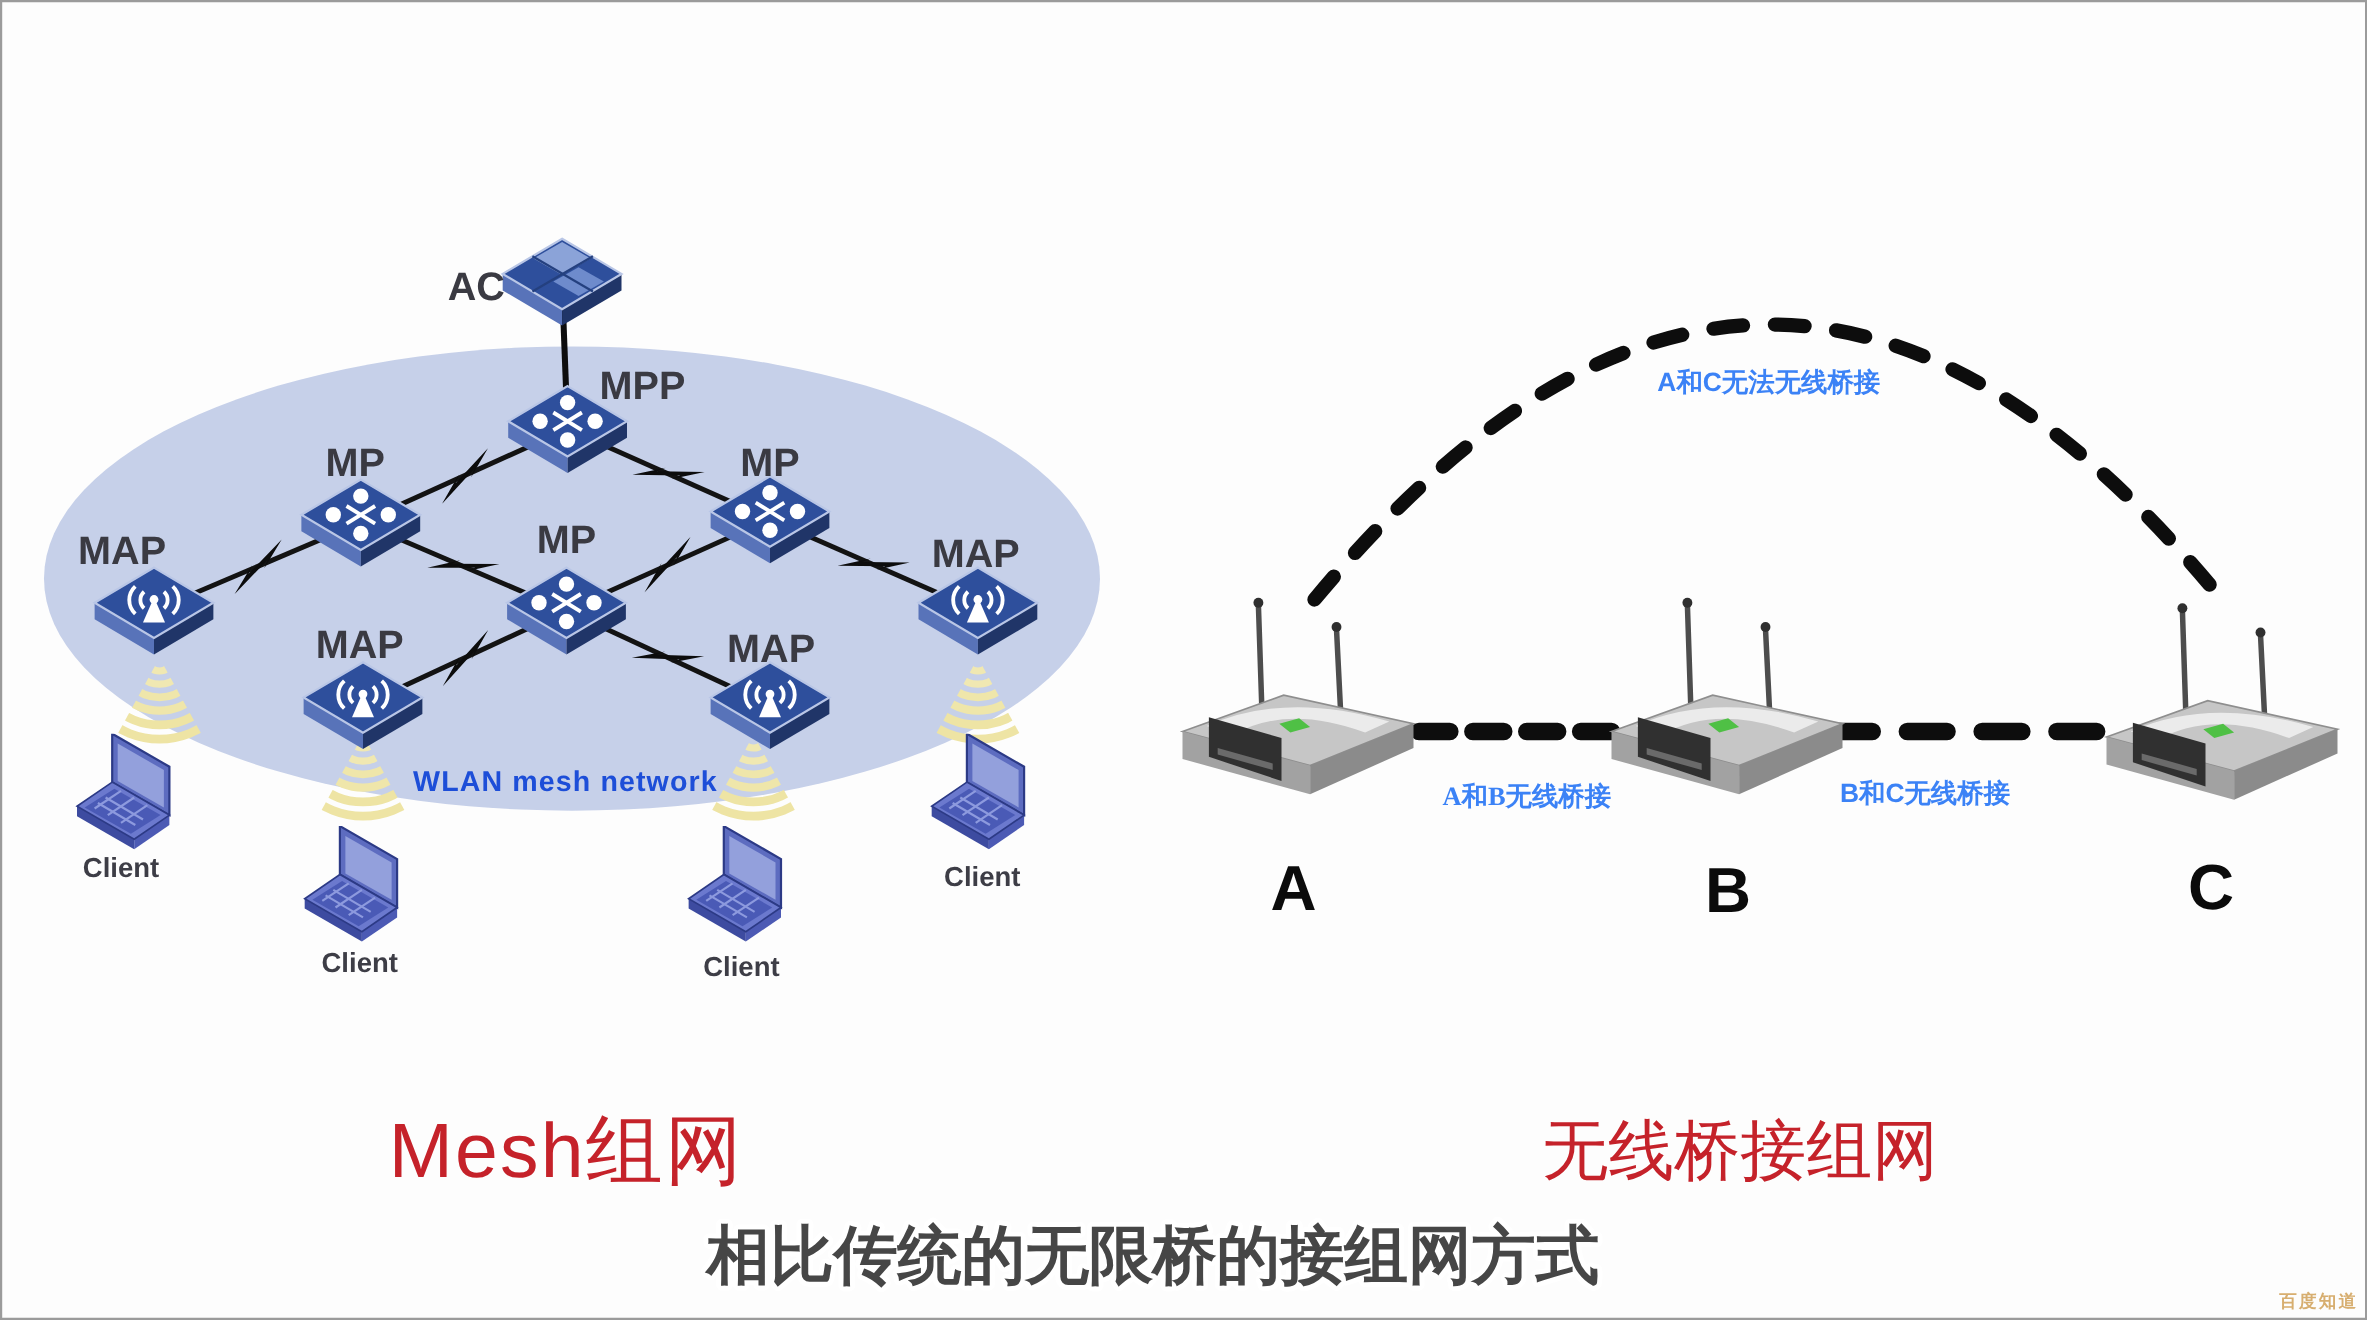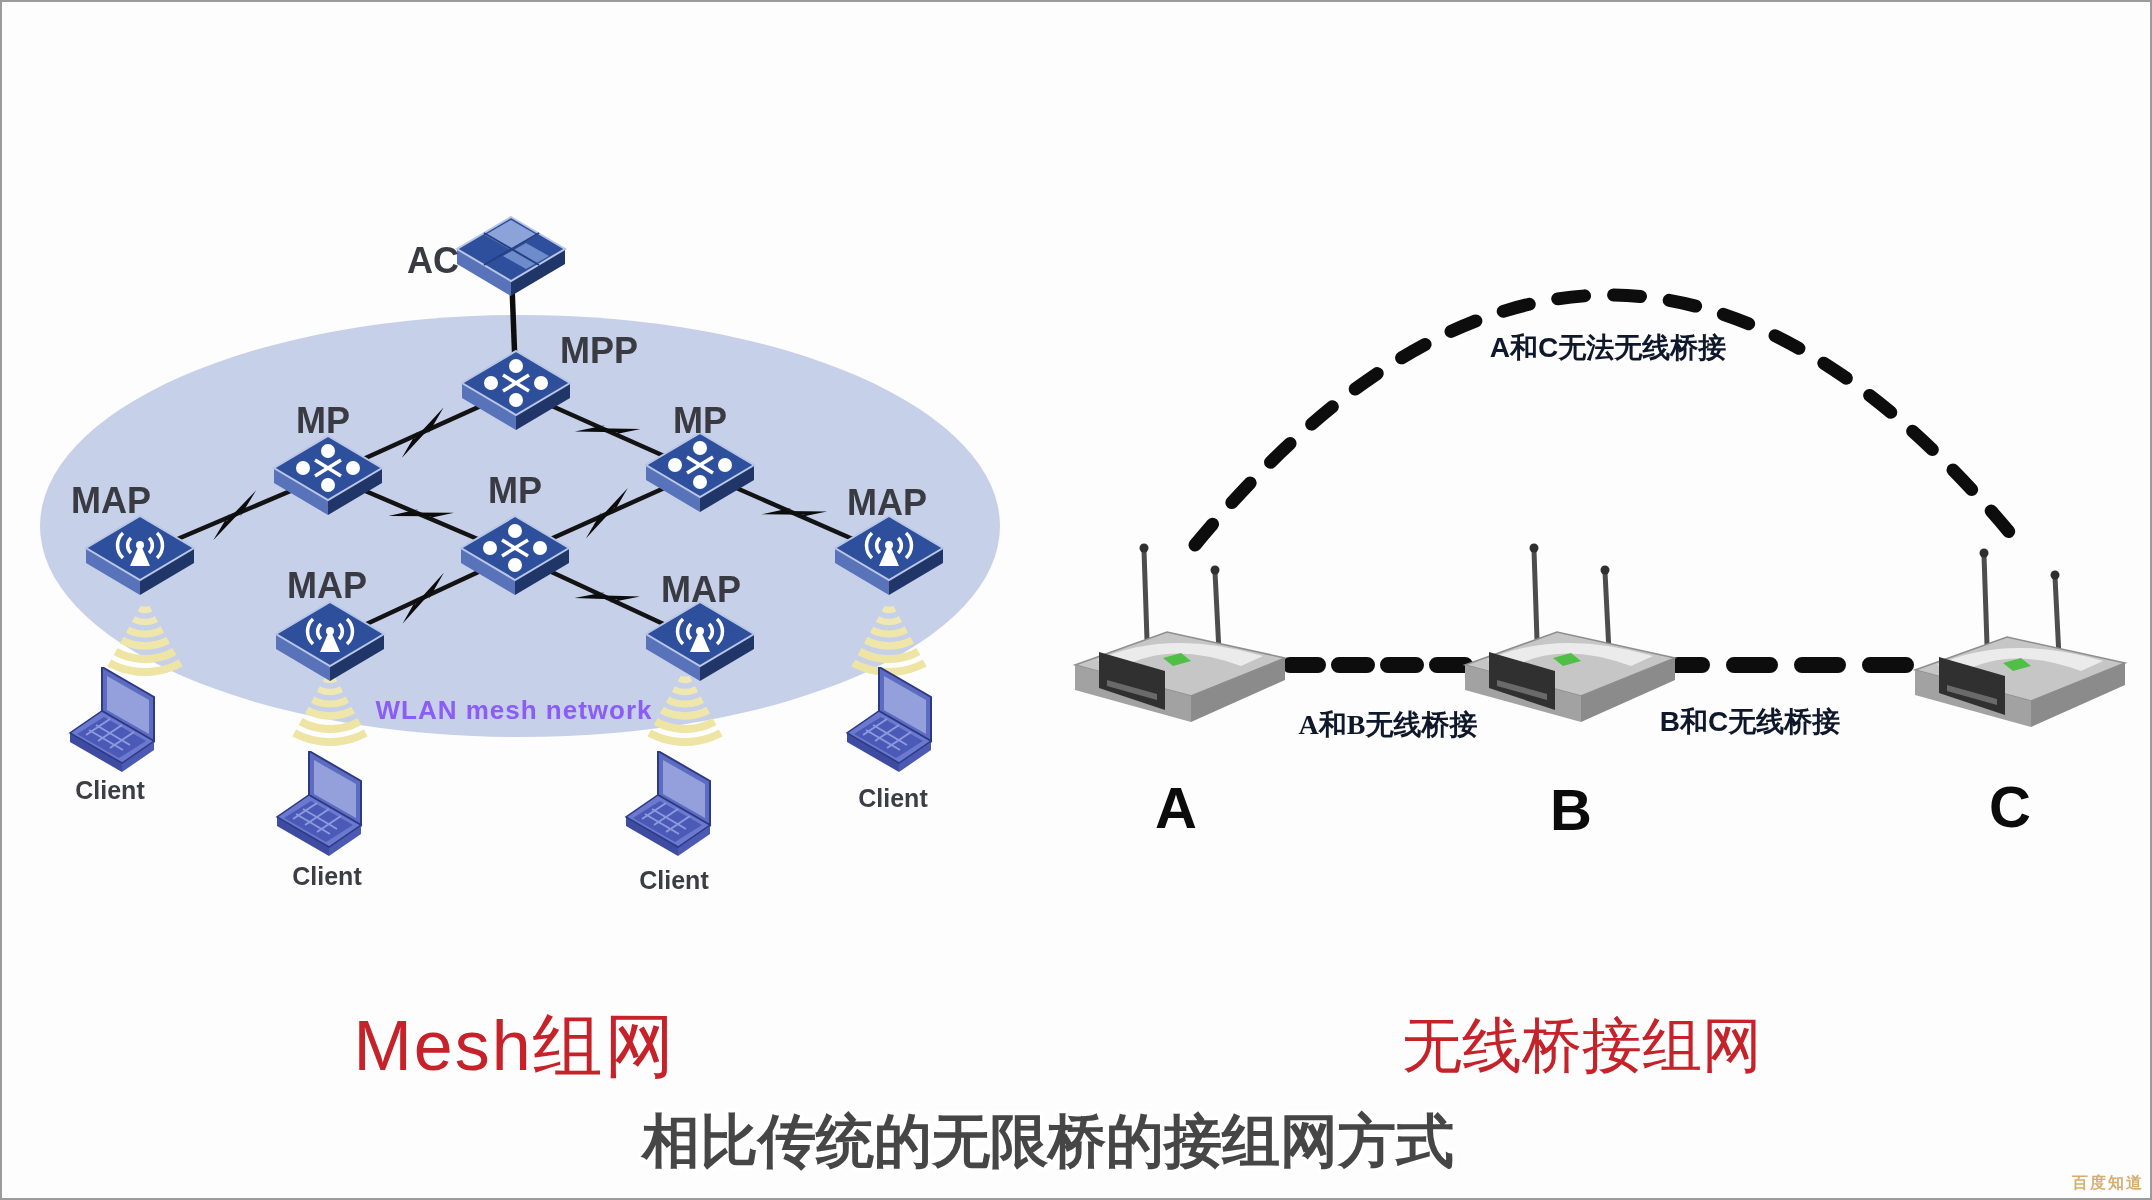--- a/index.html
+++ b/index.html
@@ -5,22 +5,22 @@
   html,body{margin:0;padding:0;background:#fff;}
   #canvas{
     position:relative;width:2152px;height:1200px;background:#fdfdfd;overflow:hidden;
     box-shadow:inset 0 0 0 2px #9b9b9b;
     font-family:"Liberation Sans","DejaVu Sans",sans-serif;
   }
   #scene{position:absolute;left:0;top:0;}
   .lbl{position:absolute;transform:translate(-50%,-50%);white-space:nowrap;line-height:1;}
   .nl{font-size:36px;font-weight:700;color:#3a3a42;}
   .cl{font-size:25px;font-weight:700;color:#3d3d46;}
-  .wlan{font-size:26px;font-weight:700;color:#8b5cf6;letter-spacing:1px;}
-  .bl{font-size:28px;font-weight:700;color:#0f172a;}
+  .wlan{font-size:26px;font-weight:700;color:#1d4ed8;letter-spacing:1px;}
+  .bl{font-size:24px;font-weight:700;color:#3b82f6;}
   .rl{font-size:58px;font-weight:800;color:#0b0b0b;}
   .title{font-size:70px;font-weight:400;color:#c5222a;letter-spacing:2px;}
   .title2{font-size:60px;font-weight:400;color:#c5222a;}
   .wm{position:absolute;right:8px;bottom:6px;font-size:16px;font-weight:700;
       color:#d3a661;opacity:.9;letter-spacing:2px;}
 </style>
 </head>
 <body>
 
 <div id="canvas">
@@ -166,21 +166,21 @@
       <line x1="1666" y1="665" x2="1906" y2="665" stroke="#0d0d0d" stroke-width="16" stroke-dasharray="36 32" stroke-linecap="round"></line>
       <use href="#sym-router" x="1065" y="540" width="230" height="190"></use>
       <use href="#sym-router" x="1455" y="540" width="230" height="190"></use>
       <use href="#sym-router" x="1905" y="545" width="230" height="190"></use>
     </g>
 
     <text x="1048" y="1161" text-anchor="middle" font-size="58" font-weight="700" fill="#464646" stroke="#ffffff" stroke-width="9" stroke-linejoin="round" paint-order="stroke" font-family="Liberation Sans, DejaVu Sans, sans-serif">相比传统的无限桥的接组网方式</text>
   </svg>
 
   <span class="lbl nl" style="left:433px;top:261px;">AC</span>
-  <span class="lbl nl" style="left:599px;top:351px;">MPP</span>
+  <span class="lbl nl" style="left:584px;top:351px;">MPP</span>
   <span class="lbl nl" style="left:323px;top:421px;">MP</span>
   <span class="lbl nl" style="left:700px;top:421px;">MP</span>
   <span class="lbl nl" style="left:515px;top:491px;">MP</span>
   <span class="lbl nl" style="left:111px;top:501px;">MAP</span>
   <span class="lbl nl" style="left:327px;top:586px;">MAP</span>
   <span class="lbl nl" style="left:701px;top:590px;">MAP</span>
   <span class="lbl nl" style="left:887px;top:503px;">MAP</span>
 
   <span class="lbl cl" style="left:110px;top:790px;">Client</span>
   <span class="lbl cl" style="left:327px;top:876px;">Client</span>

